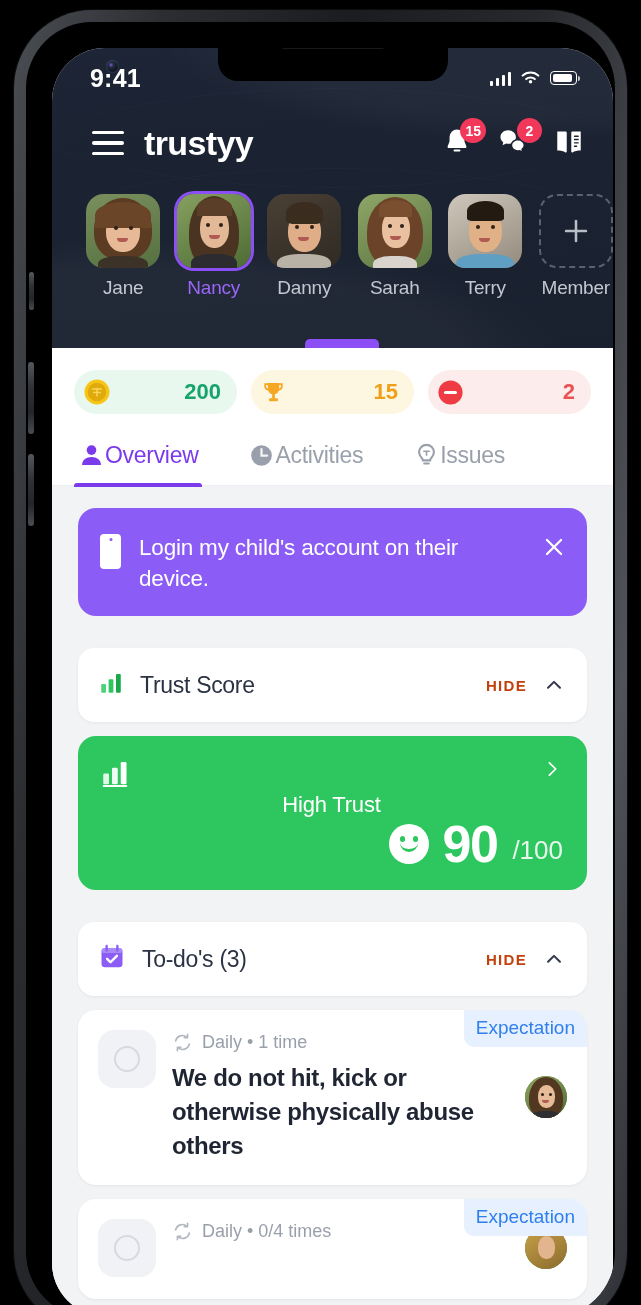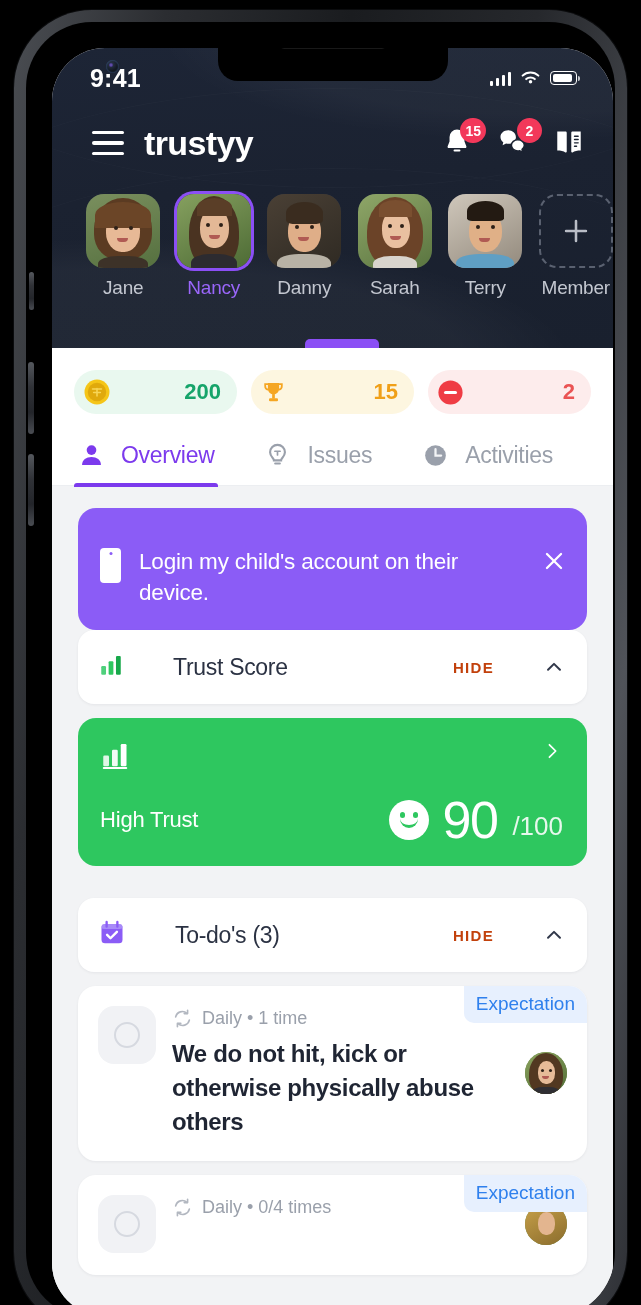--- a/index.html
+++ b/index.html
@@ -217,82 +217,82 @@
   .pill.minus { background:#fdecec; }
   .pill.minus .pv { color:#ea5353; }
   .pico { width:33px;height:33px;display:flex;align-items:center;justify-content:center;flex:0 0 auto; }
 
   
   #tabs {
     background:#fff; display:flex; padding: 0 22px;
     border-bottom:1.5px solid #eceef1;
   }
   .tab {
-    display:flex; align-items:center; gap:16px;
+    display:flex; align-items:center; gap:0;
     padding: 4px 4px 16px; margin-right:42px;
     position:relative; cursor:pointer;
   }
   .tab .tl { font-size:23px; color:#9aa0ab; letter-spacing:-.3px; }
   .tab.active .tl { color:#7c3aed; }
   .tab.active::after {
     content:""; position:absolute; left:0; right:0; bottom:-1.5px;
     height:4px; background:#7c3aed; border-radius:3px 3px 0 0;
   }
 
   
   #scroll { padding: 22px 26px 0; }
 
   
   #banner {
     background:#8b5cf6; border-radius:18px;
-    padding: 36px 20px 22px 22px;
+    padding: 22px 20px 22px 22px;
     display:flex; align-items:flex-start; gap:18px;
+    margin-bottom:32px;
   }
   #banner-text {
     color:#fff; font-size:22.5px; line-height:1.38; font-weight:500;
     letter-spacing:-.2px; flex:1; padding-top:2px;
   }
   #banner-close { width:26px;height:26px;flex:0 0 auto;margin-top:4px;cursor:pointer; }
   .phone-glyph {
     width:21px;height:35px;border-radius:4px;background:#fff;flex:0 0 auto;margin-top:4px;
     position:relative;
   }
   .phone-glyph::after{content:"";position:absolute;left:50%;top:4px;transform:translateX(-50%);width:3px;height:3px;border-radius:50%;background:#8b5cf6;}
 
   
   .sec-head {
     background:#fff; border-radius:16px;
     height:74px; display:flex; align-items:center;
     padding: 0 22px 0 20px;
     box-shadow: 0 1px 3px rgba(20,25,40,.06);
-    gap: 33px;
   }
   .sec-head .st { font-size:23px; color:#2b3243; margin-left:16px; letter-spacing:-.3px; }
   .sec-head .hide {
     margin-left:auto; font-size:15px; color:#c2410c; letter-spacing:1.3px; font-weight:600;
   }
   .sec-head .chev { margin-left:16px; width:22px;height:22px; cursor:pointer; }
 
   
   #trust-card {
     margin-top:14px; background:#2ec75f; border-radius:18px;
     padding: 22px 24px 20px 22px; position:relative;
     min-height:148px; display:flex; flex-direction:column;
   }
   #trust-top { display:flex; align-items:flex-start; }
   #trust-arrow { margin-left:auto; width:22px;height:22px;cursor:pointer; }
-  #trust-bottom { display:flex; align-items:center; margin-top:auto; }
+  #trust-bottom { display:flex; align-items:center; margin-top:auto;flex-direction:column; }
   #trust-label { color:#fff; font-size:22px; letter-spacing:-.2px; }
   #trust-score-wrap { margin-left:auto; display:flex; align-items:center; gap:14px; }
   #smiley { width:40px;height:40px;border-radius:50%;background:#fff;position:relative; }
   #smiley .e { position:absolute; width:5px;height:6px;border-radius:3px;background:#2ec75f;top:12px; }
   #smiley .e.l{left:11px} #smiley .e.r{right:11px}
   #smiley .m { position:absolute; left:11px; top:19px; width:18px;height:9px;
                border:0 solid #2ec75f; border-bottom-width:3.5px; border-radius:0 0 14px 14px; }
-  #trust-num { color:#fff; font-size:52px; font-weight:400; line-height:1; letter-spacing:-1.5px; }
+  #trust-num { color:#fff; font-size:52px; font-weight:700; line-height:1; letter-spacing:-1.5px; }
   #trust-den { color:#e6f8ec; font-size:26px; font-weight:400; align-self:flex-end; margin-left:1px; margin-bottom:4px; }
 
   
   #todos-head { margin-top:32px; }
   .todo {
     margin-top:14px; background:#fff; border-radius:18px;
     padding: 20px 20px 22px 20px;
     display:flex; gap:16px; position:relative; overflow:hidden;
     box-shadow: 0 1px 3px rgba(20,25,40,.06);
   }
@@ -538,32 +538,32 @@
         <div id="tabs">
           <div class="tab active">
             <svg width="27" height="27" viewBox="0 0 24 24">
               <circle cx="12" cy="7.2" r="4.3" fill="#7c3aed"></circle>
               <path d="M3.6 20.4c0-4.3 3.8-7 8.4-7s8.4 2.7 8.4 7z" fill="#7c3aed"></path>
             </svg>
             <span class="tl">Overview</span>
           </div>
           <div class="tab">
             <svg width="27" height="27" viewBox="0 0 24 24">
+              <circle cx="12" cy="12" r="9.2" fill="#9aa0ab"></circle>
+              <path d="M12 6.4V12h5" stroke="#f3f4f6" stroke-width="2" fill="none" stroke-linecap="round"></path>
+            </svg>
+            <span class="tl">Activities</span>
+          </div>
+          <div class="tab">
+            <svg width="27" height="27" viewBox="0 0 24 24">
               <path d="M12 2.6A6.6 6.6 0 005.4 9.2c0 2.5 1.4 4 2.5 5.2.6.7.9 1.2.9 1.9h6.4c0-.7.3-1.2.9-1.9 1.1-1.2 2.5-2.7 2.5-5.2A6.6 6.6 0 0012 2.6z" fill="none" stroke="#9aa0ab" stroke-width="1.9"></path>
               <rect x="9" y="18.2" width="6" height="1.9" rx=".95" fill="#9aa0ab"></rect>
               <path d="M9.7 8.2h4.6M12 11.5V8.4" stroke="#9aa0ab" stroke-width="1.5" stroke-linecap="round"></path>
             </svg>
             <span class="tl">Issues</span>
-          </div>
-          <div class="tab">
-            <svg width="27" height="27" viewBox="0 0 24 24">
-              <circle cx="12" cy="12" r="9.2" fill="#9aa0ab"></circle>
-              <path d="M12 6.4V12h5" stroke="#f3f4f6" stroke-width="2" fill="none" stroke-linecap="round"></path>
-            </svg>
-            <span class="tl">Activities</span>
           </div>
         </div>
 
         <div id="scroll">
 
           <div id="banner">
             <span class="phone-glyph"></span>
             <div id="banner-text">Login my child's account on their device.</div>
             <span id="banner-close">
               <svg width="26" height="26" viewBox="0 0 24 24">

